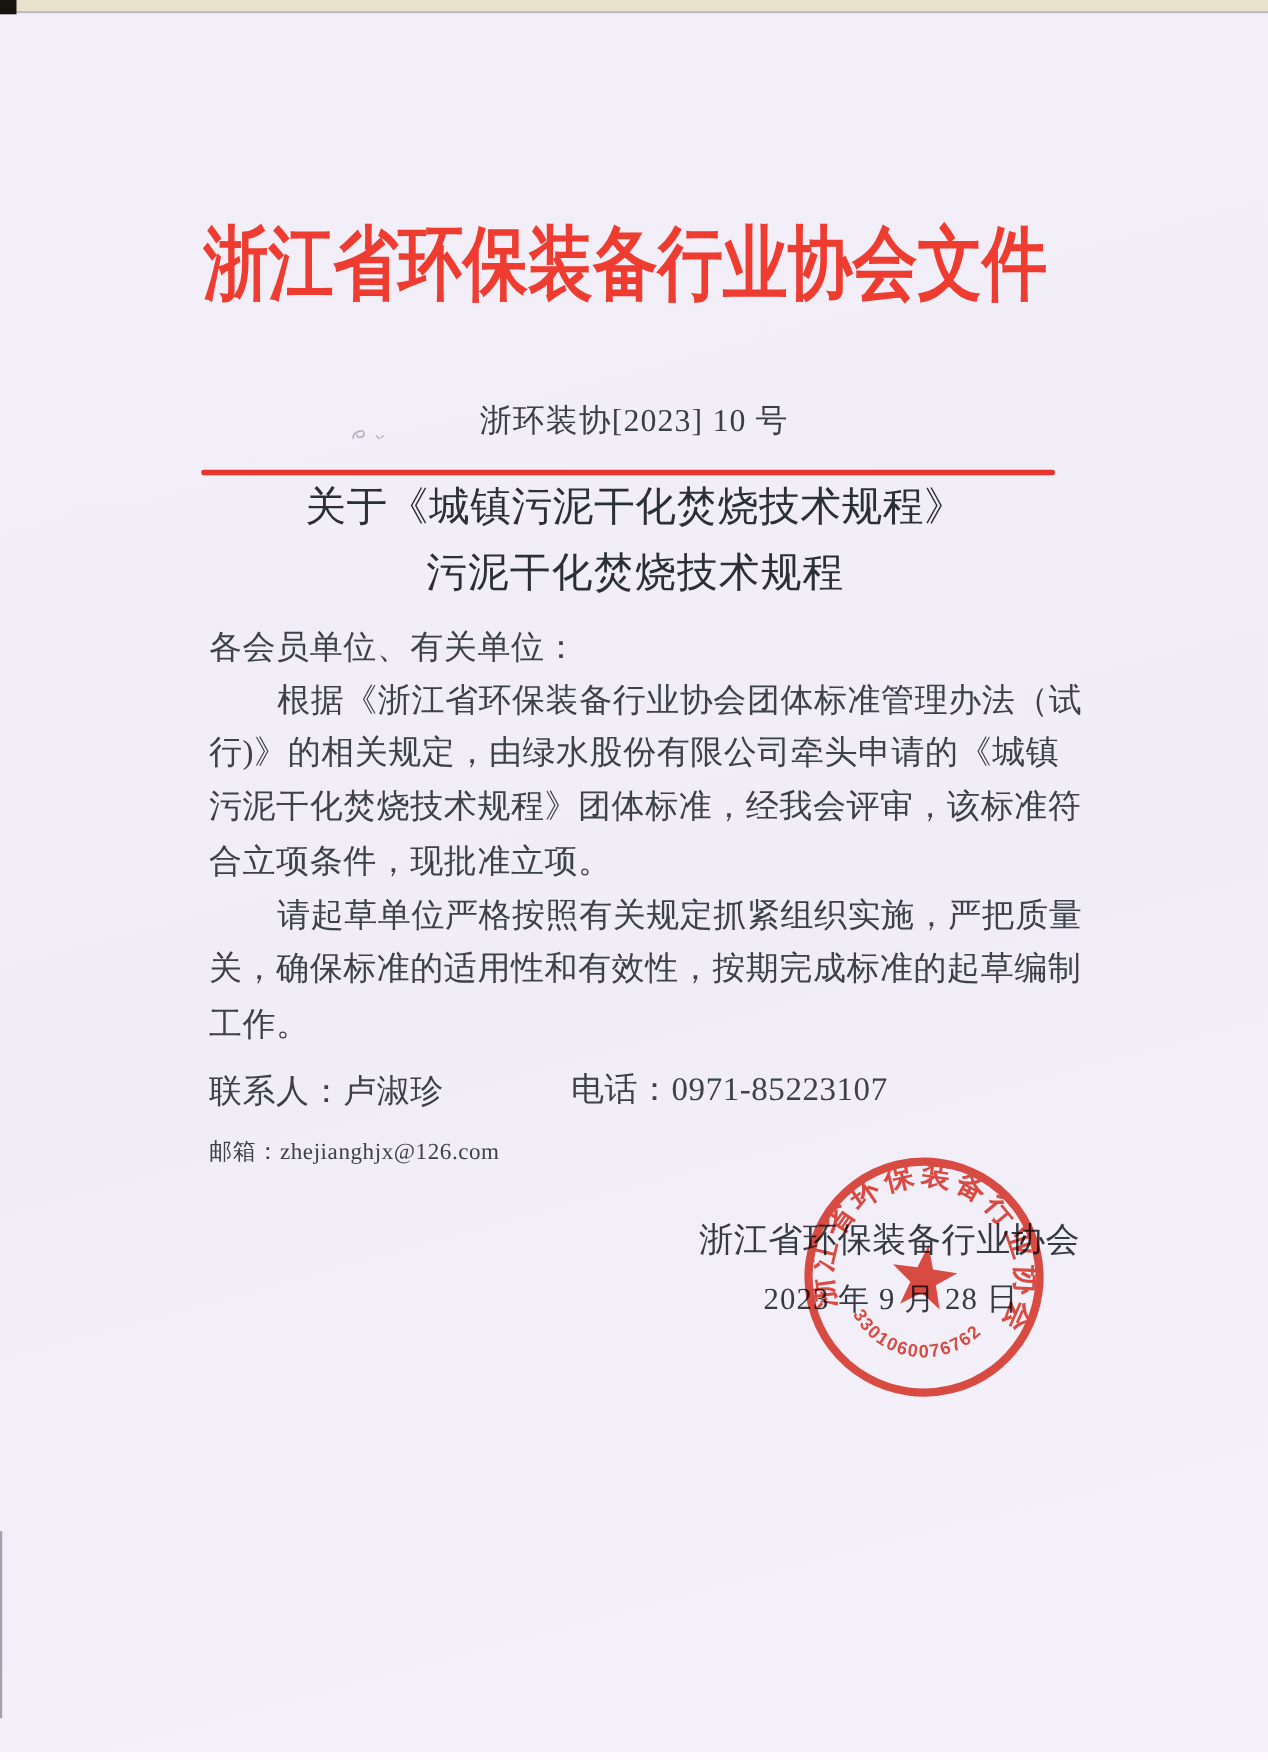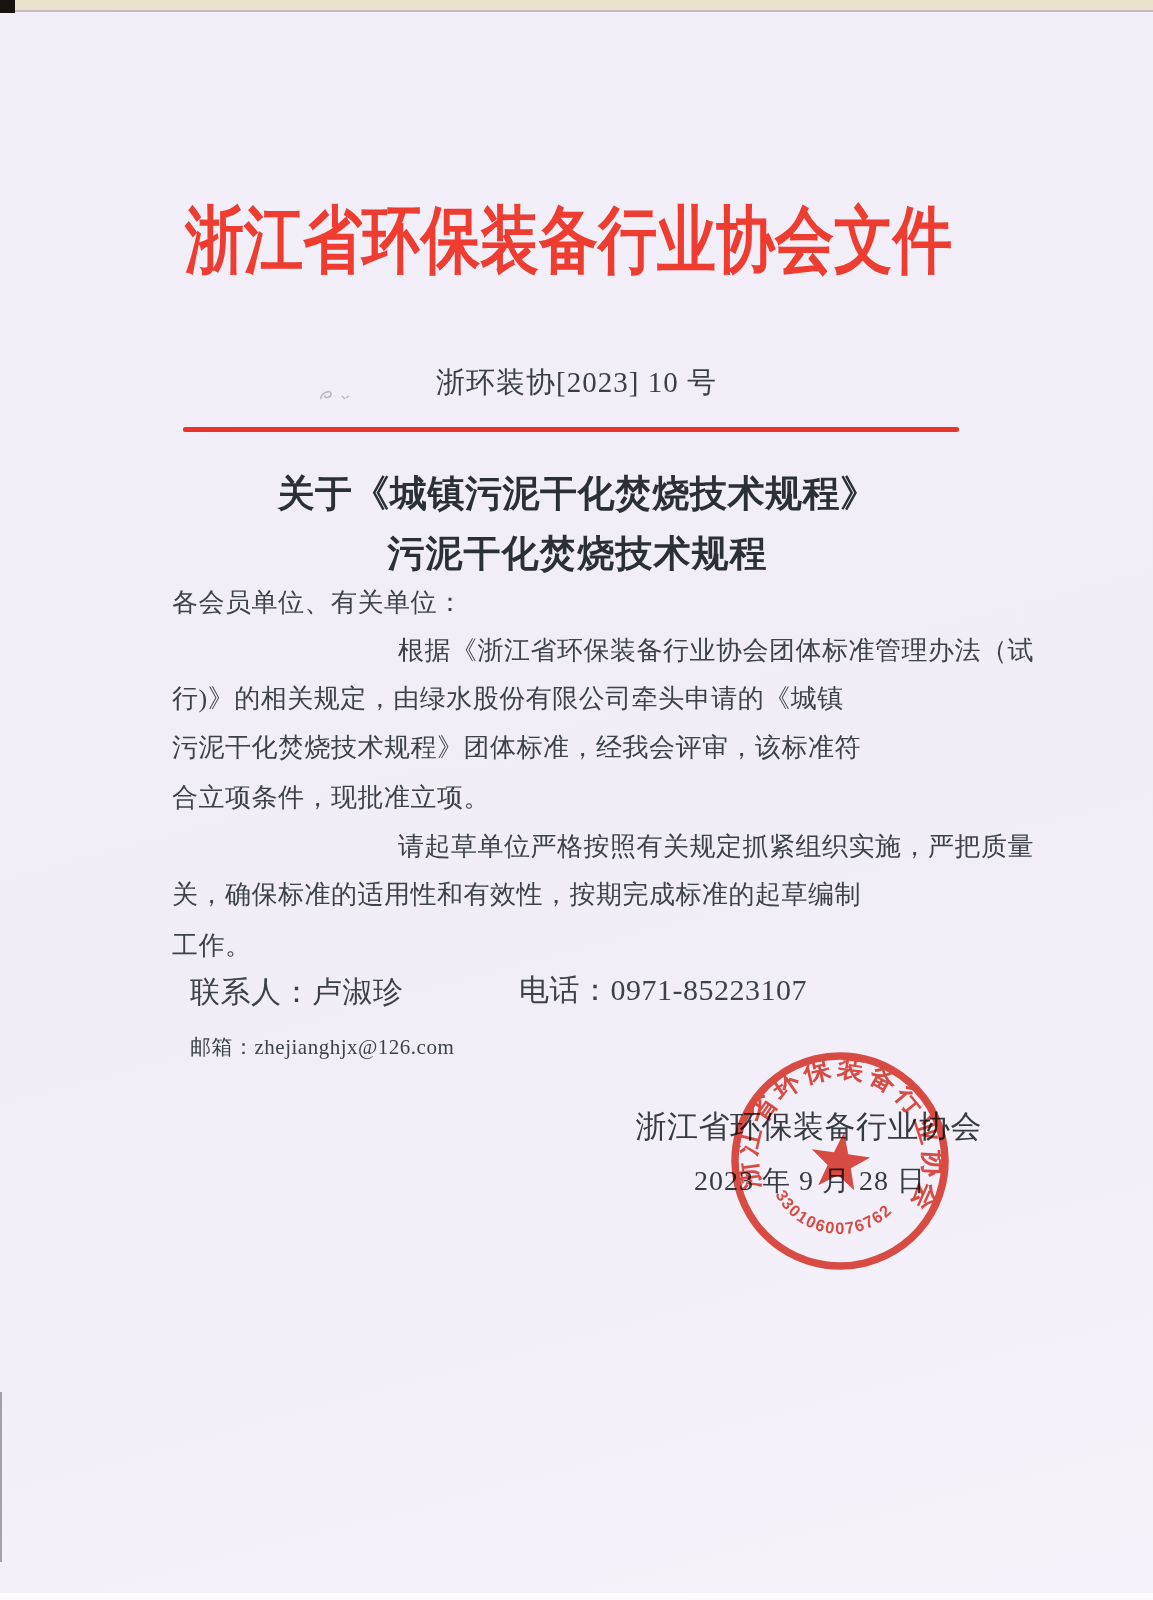--- a/index.html
+++ b/index.html
@@ -27,30 +27,30 @@
   }
   .org-title-inner{display:inline-block;transform:scaleY(1.24);transform-origin:50% 0;white-space:nowrap;}
 
   .doc-number{
     position:absolute;left:0;right:0;top:363px;
     text-align:center;font-size:29px;color:#3a3f45;letter-spacing:1px;
   }
 
   .red-rule{position:absolute;left:183px;top:427px;width:776px;height:5px;background:#e8342c;border-radius:2px;}
 
-  .doc-title{position:absolute;left:190px;width:775px;text-align:center;font-weight:bold;color:#2b3036;line-height:1;margin-top:32px;}
+  .doc-title{position:absolute;left:190px;width:775px;text-align:center;font-weight:normal;color:#2b3036;line-height:1;}
   .doc-title.l1{top:443px;font-size:37px;letter-spacing:0.5px;}
   .doc-title.l2{top:503px;font-size:37px;letter-spacing:1px;}
 
   .bl{
-    position:absolute;left:172px;width:800px;
-    font-size:26px;line-height:36px;letter-spacing:0.5px;
-    color:#3c4248;white-space:nowrap;margin-top:14px;
+    position:absolute;left:190px;width:800px;
+    font-size:30px;line-height:36px;letter-spacing:0.5px;
+    color:#3c4248;white-space:nowrap;
   }
-  .bl.indent{padding-left:62px;text-align:right;}
+  .bl.indent{padding-left:62px;}
 
   .contact-person{position:absolute;left:190px;top:972px;font-size:30px;letter-spacing:0.5px;text-align:center;}
   .contact-phone{position:absolute;left:519px;top:970px;font-size:30px;letter-spacing:0.5px;}
   .contact-email{position:absolute;left:190px;top:1033px;font-size:21px;letter-spacing:0.5px;}
 
   .sig-org{position:absolute;right:171px;top:1106px;font-size:31px;color:#363b41;letter-spacing:0.5px;white-space:nowrap;}
   .sig-date{position:absolute;right:227px;top:1162px;font-size:28px;color:#363b41;letter-spacing:1px;white-space:nowrap;}
 
   .stamp{
     position:absolute;left:724px;top:1045px;width:232px;height:232px;

